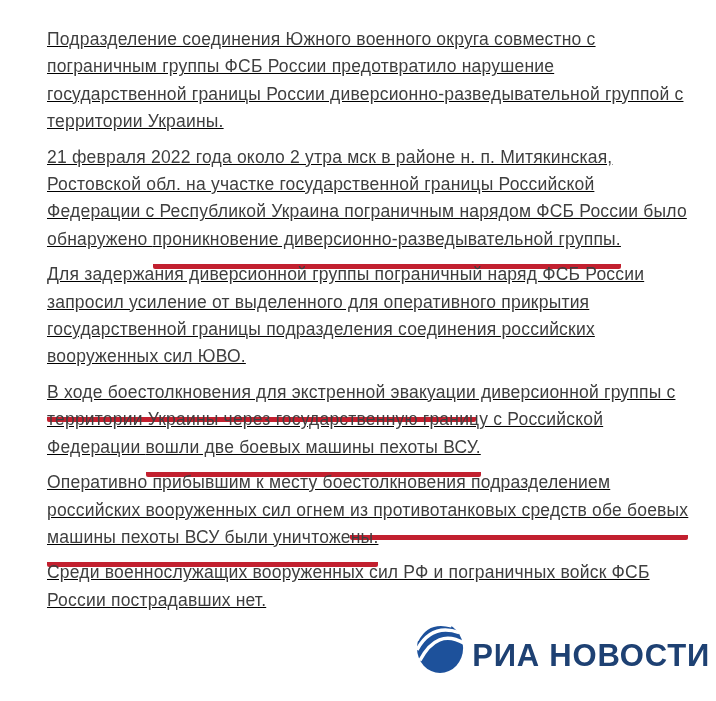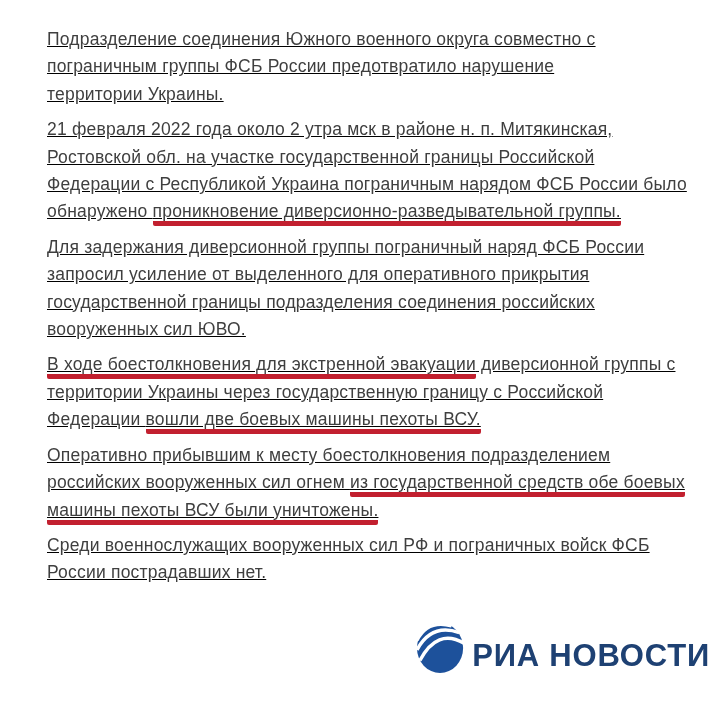--- a/index.html
+++ b/index.html
@@ -27,21 +27,21 @@
   .line {
     display: block;
     white-space: pre;
     font-size: 17.5px;
     line-height: 27.4px;
     letter-spacing: 0.2px;
     color: var(--text);
   }
   .u {
     border-bottom: 5px solid var(--red);
-    padding-bottom: 0;
+    padding-bottom: 15px;
     border-radius: 2px;
   }
   .logo {
     position: absolute;
     top: 620px;
     right: 6px;
     display: flex;
     align-items: flex-end;
   }
   .logo-globe { display: block; }
@@ -54,20 +54,21 @@
     white-space: pre;
   }
 </style>
 </head>
 <body>
 
 <div class="content">
     <p class="para">
       <span class="line"><span>Подразделение соединения Южного военного округа совместно с</span></span>
       <span class="line"><span>пограничным группы ФСБ России предотвратило нарушение</span></span>
+      <span class="line"><span>государственной границы России диверсионно-разведывательной группой с</span></span>
       <span class="line"><span>территории Украины.</span></span>
     </p>
     <p class="para">
       <span class="line"><span>21 февраля 2022 года около 2 утра мск в районе н. п. Митякинская,</span></span>
       <span class="line"><span>Ростовской обл. на участке государственной границы Российской</span></span>
       <span class="line"><span>Федерации с Республикой Украина пограничным нарядом ФСБ России было</span></span>
       <span class="line"><span>обнаружено </span><span class="u">проникновение диверсионно-разведывательной группы.</span></span>
     </p>
     <p class="para">
       <span class="line"><span>Для задержания диверсионной группы пограничный наряд ФСБ России</span></span>
@@ -75,21 +76,21 @@
       <span class="line"><span>государственной границы подразделения соединения российских</span></span>
       <span class="line"><span>вооруженных сил ЮВО.</span></span>
     </p>
     <p class="para">
       <span class="line"><span class="u">В ходе боестолкновения для экстренной эвакуации</span><span> диверсионной группы с</span></span>
       <span class="line"><span>территории Украины через государственную границу с Российской</span></span>
       <span class="line"><span>Федерации </span><span class="u">вошли две боевых машины пехоты ВСУ.</span></span>
     </p>
     <p class="para">
       <span class="line"><span>Оперативно прибывшим к месту боестолкновения подразделением</span></span>
-      <span class="line"><span>российских вооруженных сил огнем </span><span class="u">из государственной средств обе боевых</span></span>
+      <span class="line"><span>российских вооруженных сил огнем </span><span class="u">из противотанковых средств обе боевых</span></span>
       <span class="line"><span class="u">машины пехоты ВСУ были уничтожены.</span></span>
     </p>
     <p class="para">
       <span class="line"><span>Среди военнослужащих вооруженных сил РФ и пограничных войск ФСБ</span></span>
       <span class="line"><span>России пострадавших нет.</span></span>
     </p>
   </div>
 
 <div class="logo">
   <svg class="logo-globe" width="50" height="54" viewBox="0 0 52 56" aria-hidden="true">

